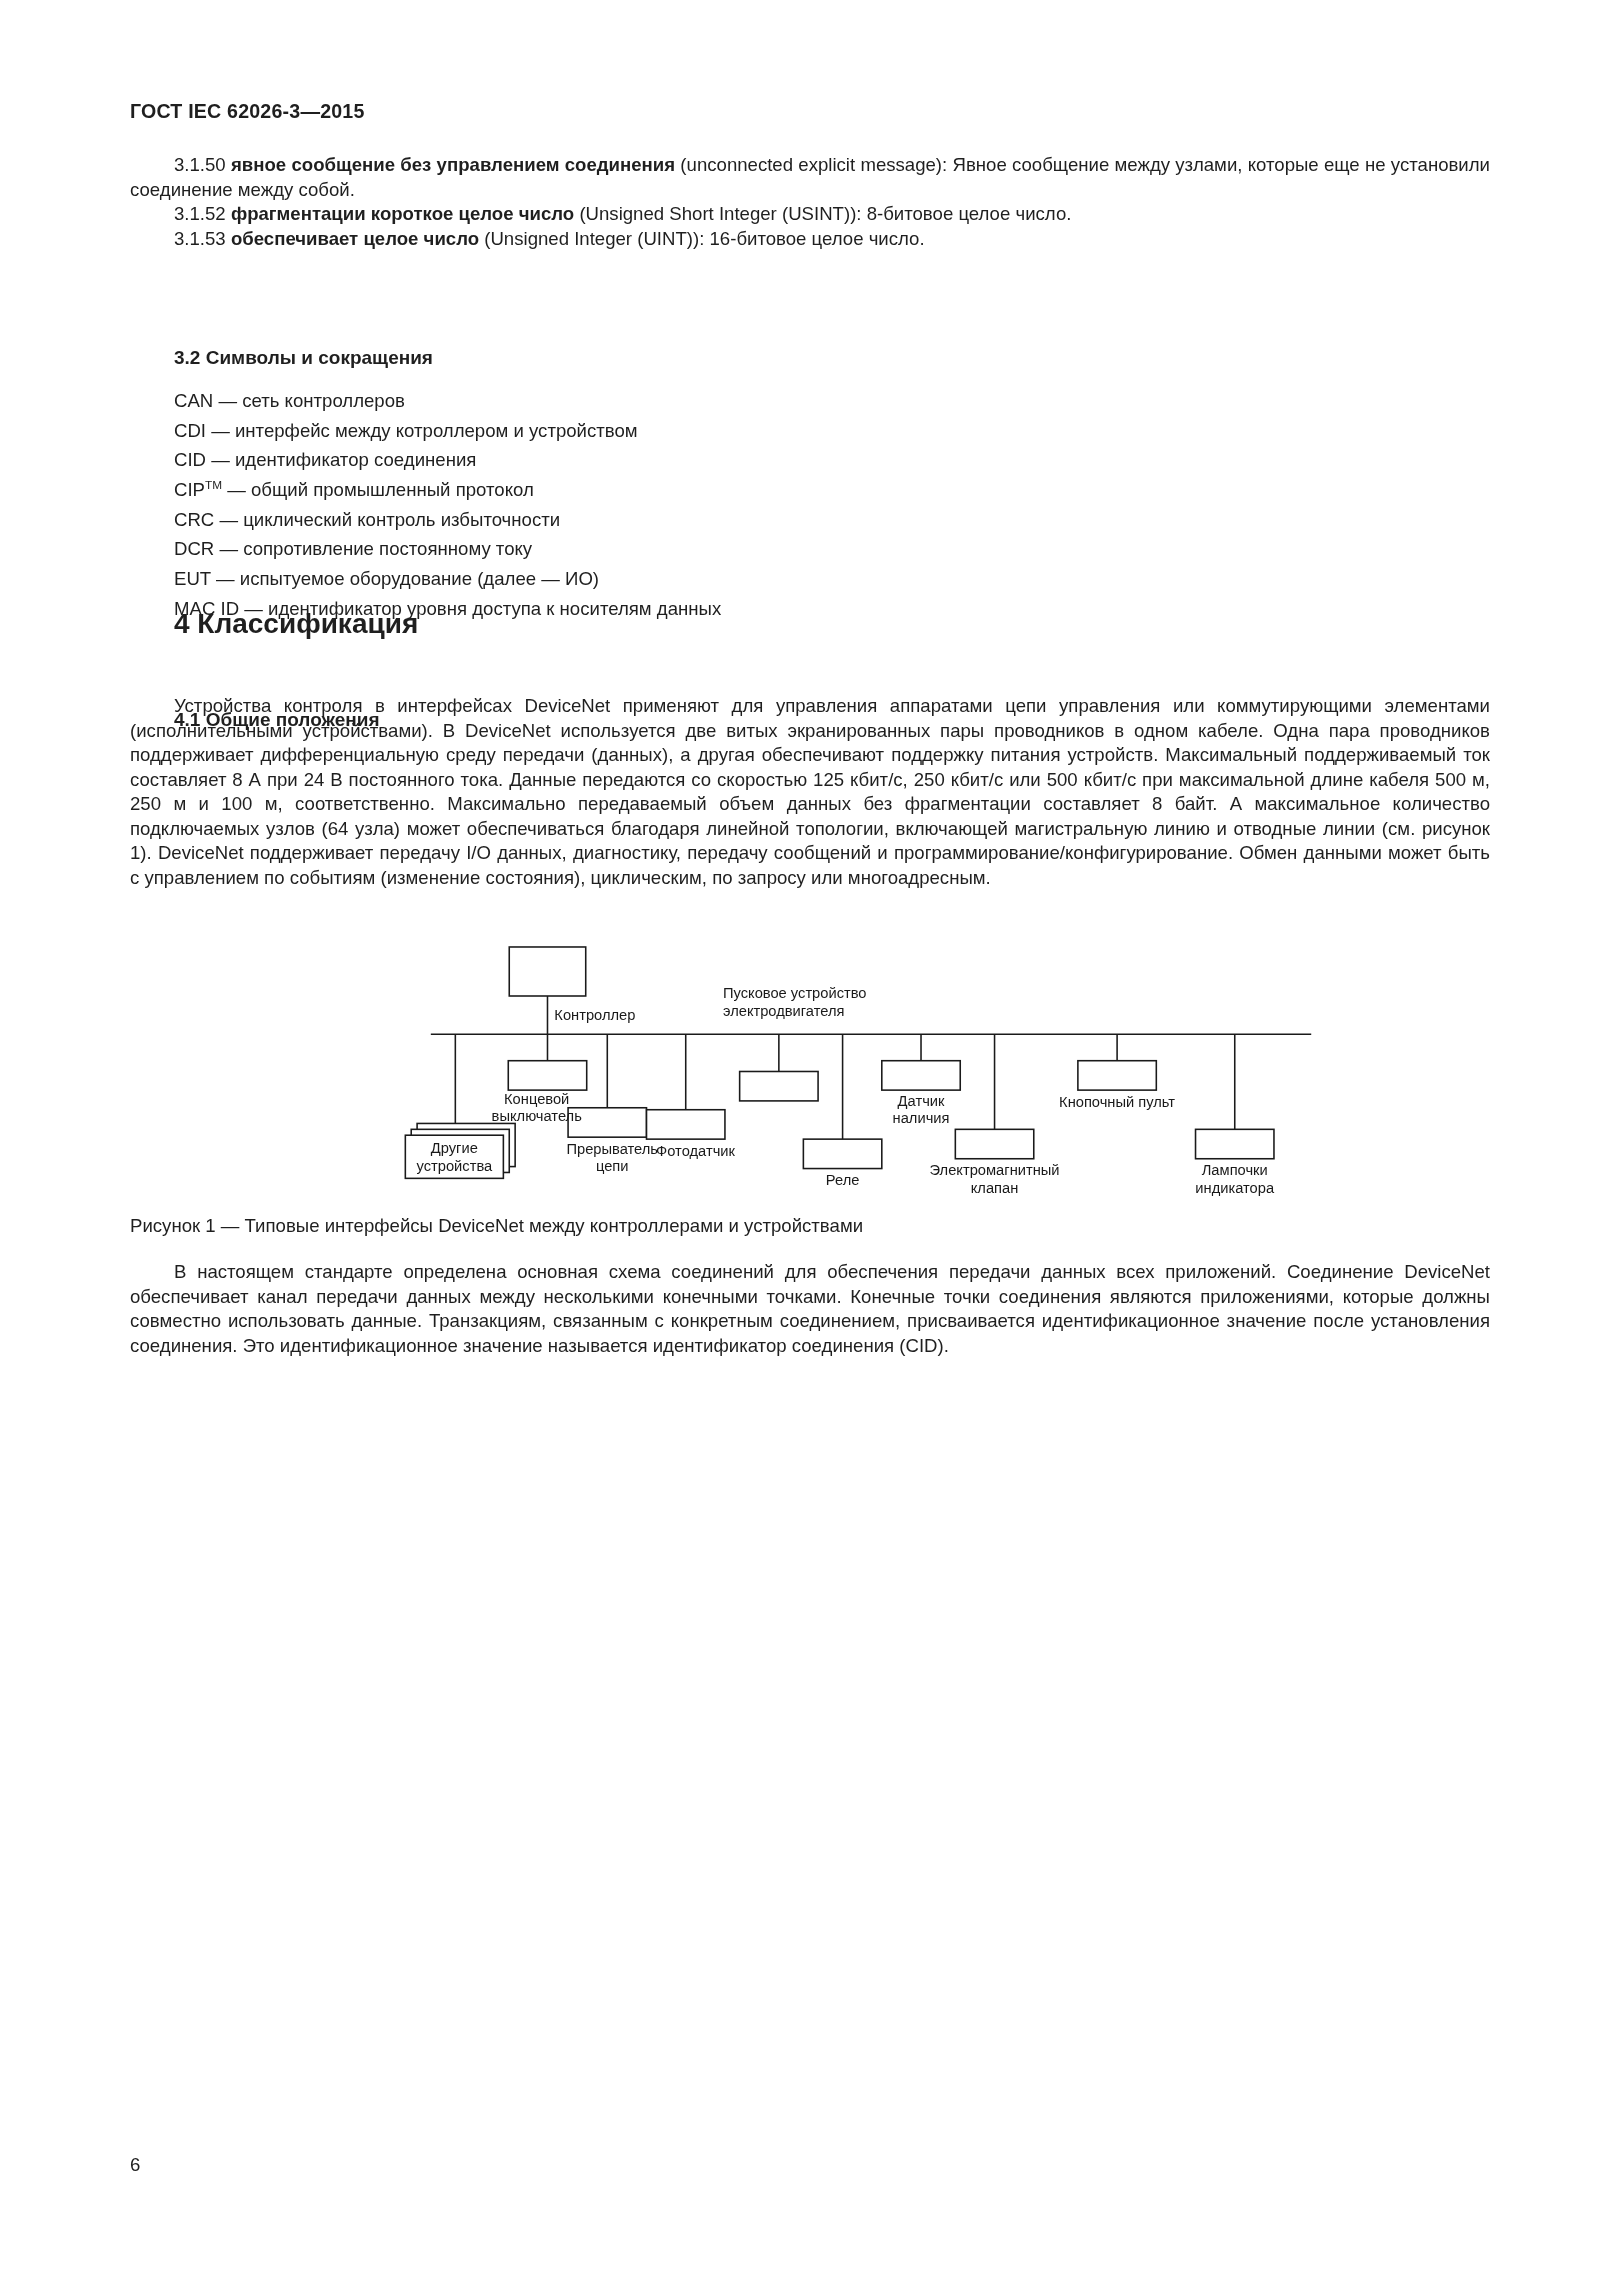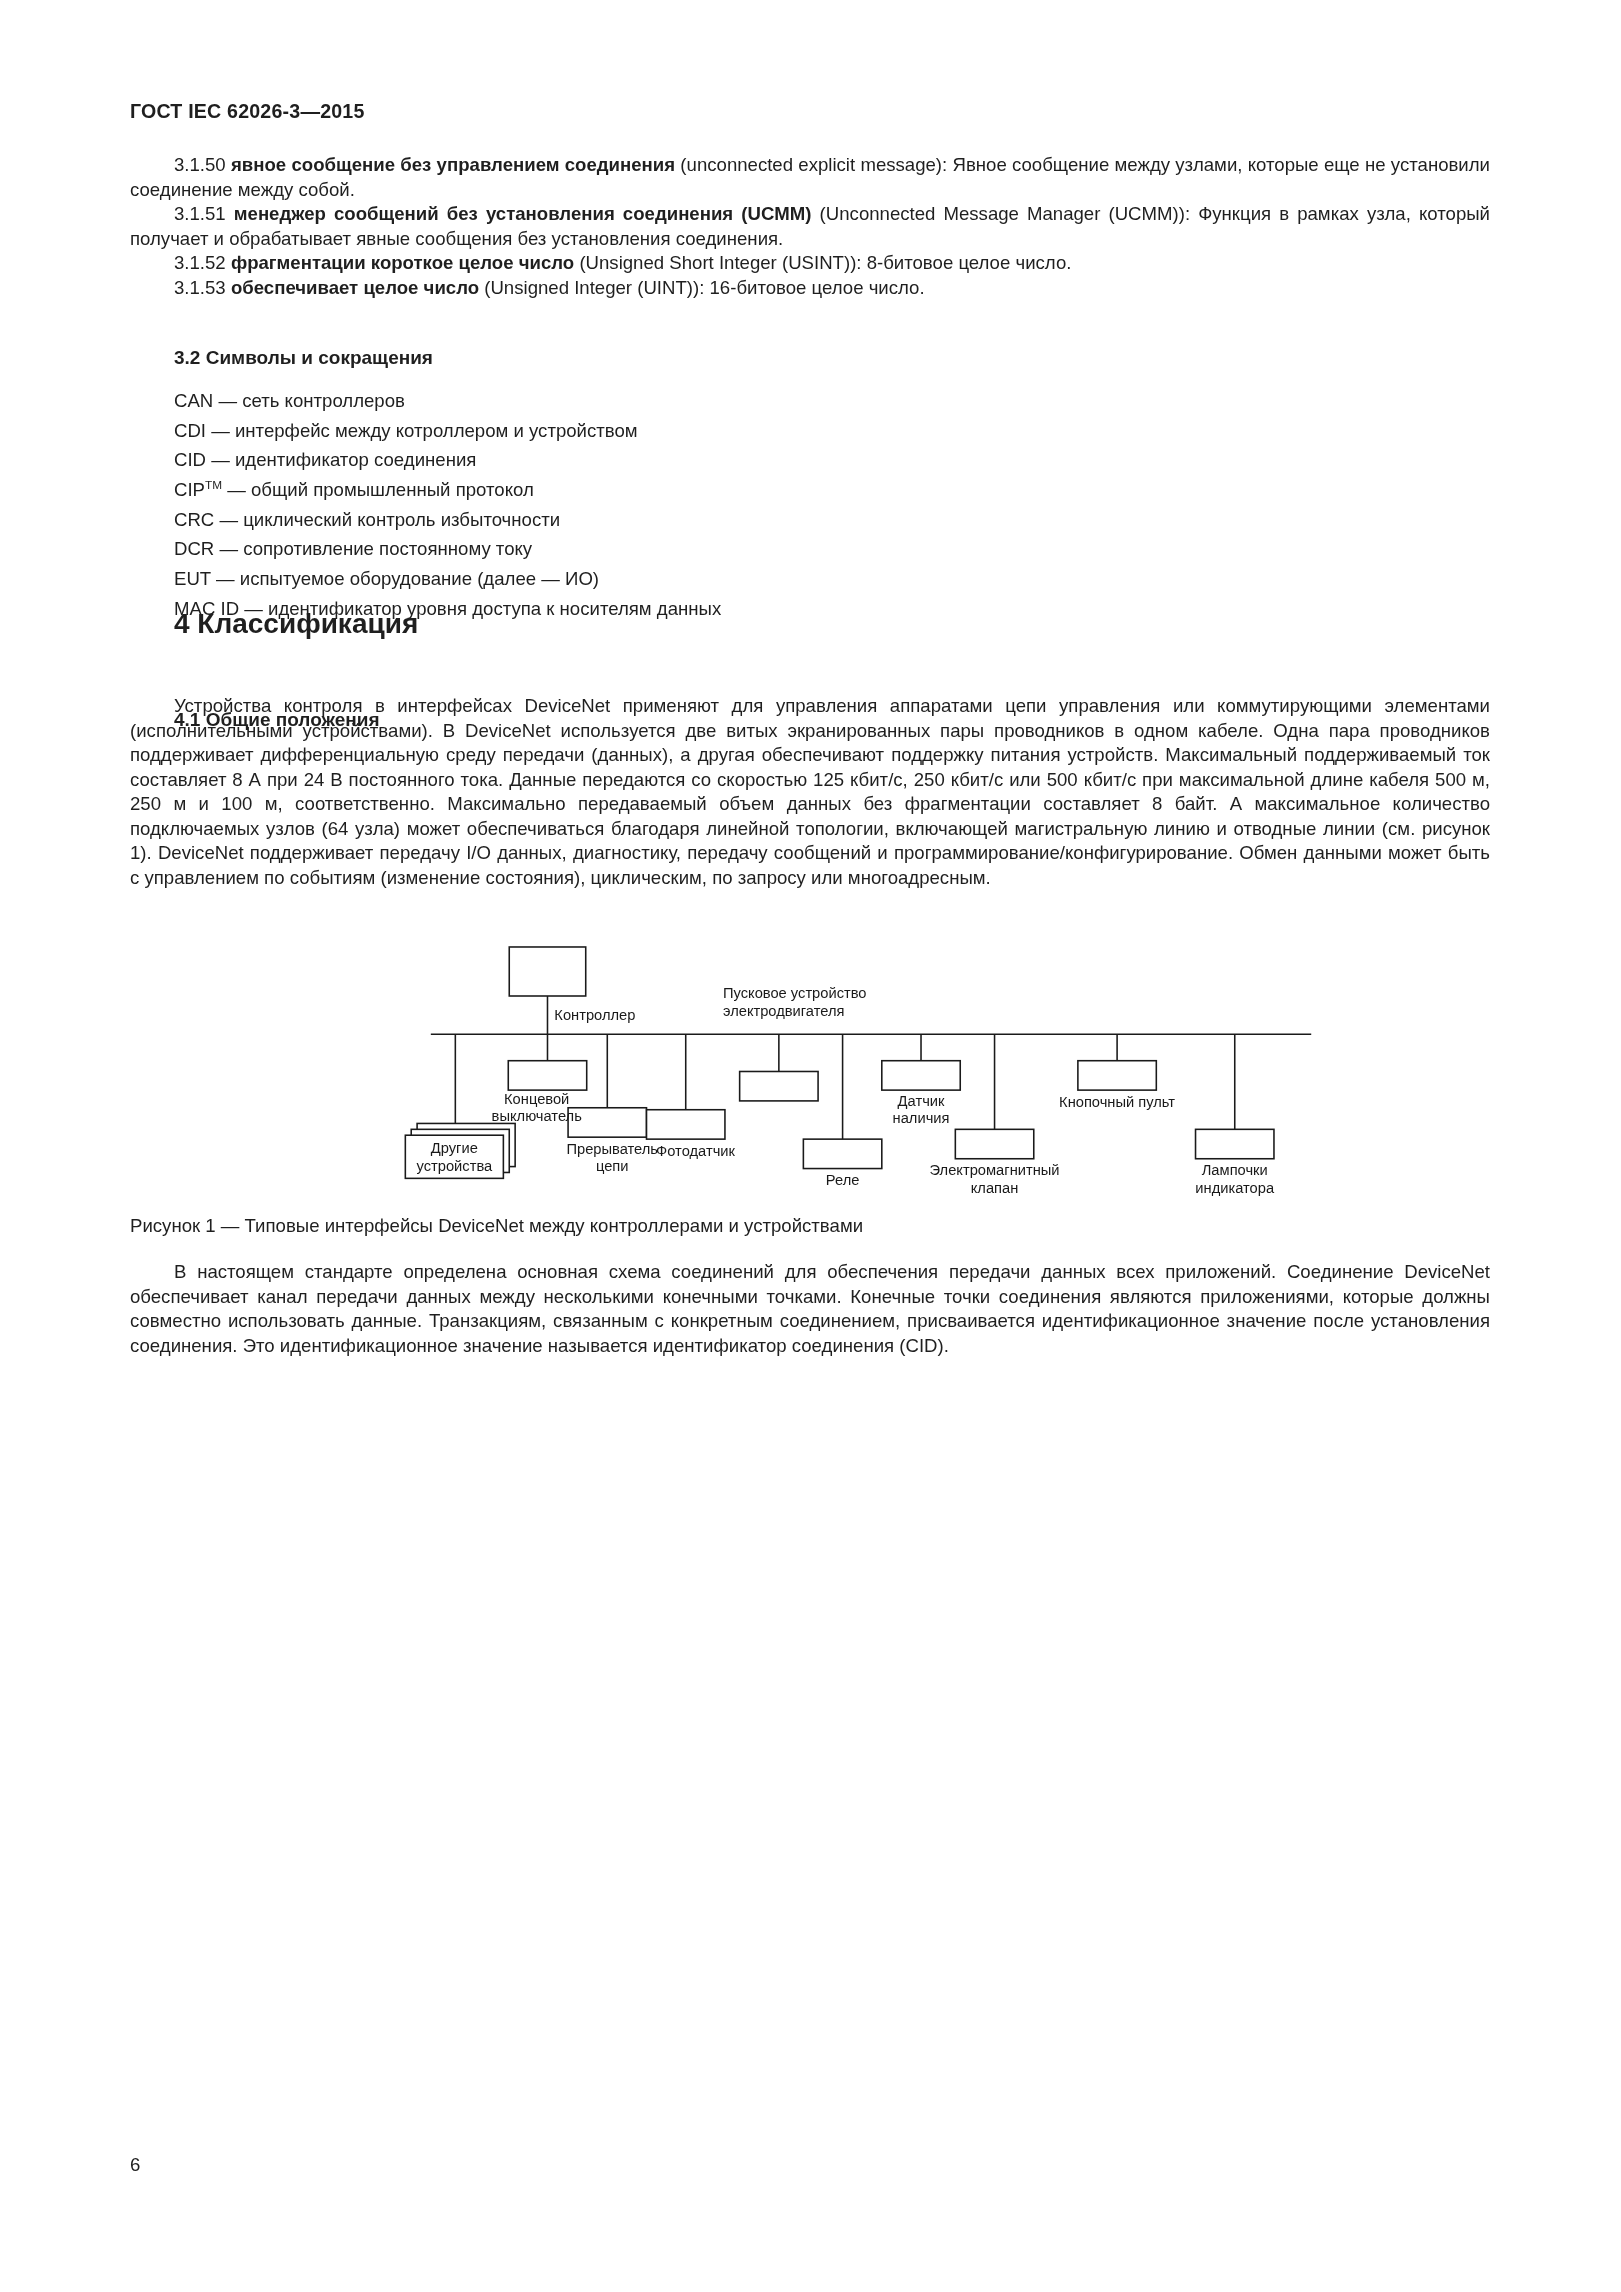--- a/index.html
+++ b/index.html
@@ -28,21 +28,20 @@
   .page-num { top: 2154px; font-size: 18.6px; width: 98px; }
   .svg-text { font-size: 15px; fill: #1a1a1a; font-family: "Liberation Sans", sans-serif; }
 </style>
 </head>
 <body>
 
 <div class="abs doc-header">ГОСТ IEC 62026-3—2015</div>
 
 <div class="abs defs">
   <p class="para"><span>3.1.50 </span><b>явное сообщение без управлением соединения</b><span> (unconnected explicit message): Явное сообщение между узлами, которые еще не установили соединение между собой.</span></p>
-  <p class="para"><span>3.1.51 </span><b>менеджер сообщений без установления соединения (UCMM)</b><span> (Unconnected Message Manager (UCMM)): Функция в рамках узла, который получает и обрабатывает явные сообщения без установления соединения.</span></p>
   <p class="para"><span>3.1.52 </span><b>фрагментации короткое целое число</b><span> (Unsigned Short Integer (USINT)): 8-битовое целое число.</span></p>
   <p class="para"><span>3.1.53 </span><b>обеспечивает целое число</b><span> (Unsigned Integer (UINT)): 16-битовое целое число.</span></p>
 </div>
 
 <div class="abs h2">3.2 Символы и сокращения</div>
 
 <div class="abs abbr-list">
   <div class="abbr-item"><span>CAN — сеть контроллеров</span><sup></sup><span></span></div>
   <div class="abbr-item"><span>CDI — интерфейс между котроллером и устройством</span><sup></sup><span></span></div>
   <div class="abbr-item"><span>CID — идентификатор соединения</span><sup></sup><span></span></div>

